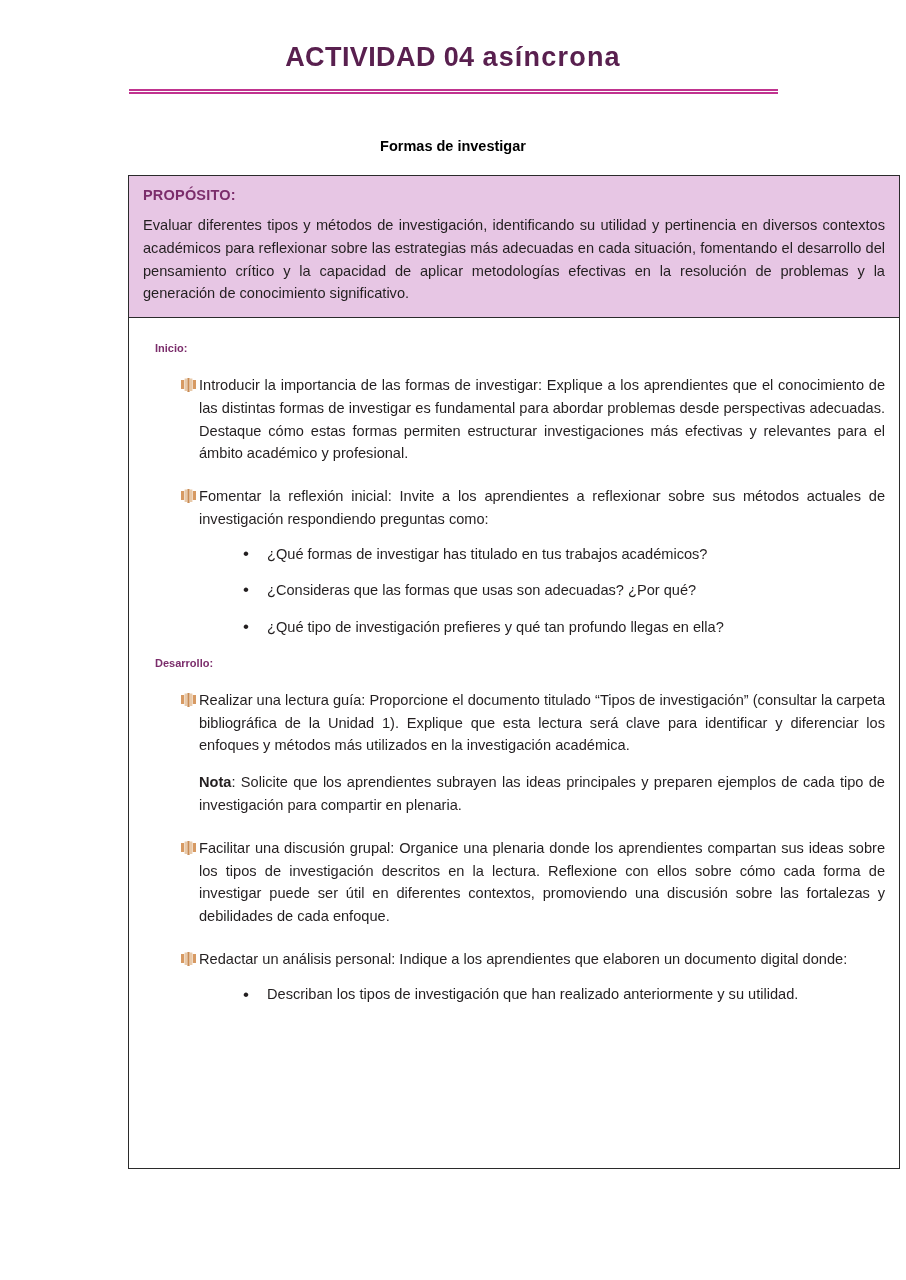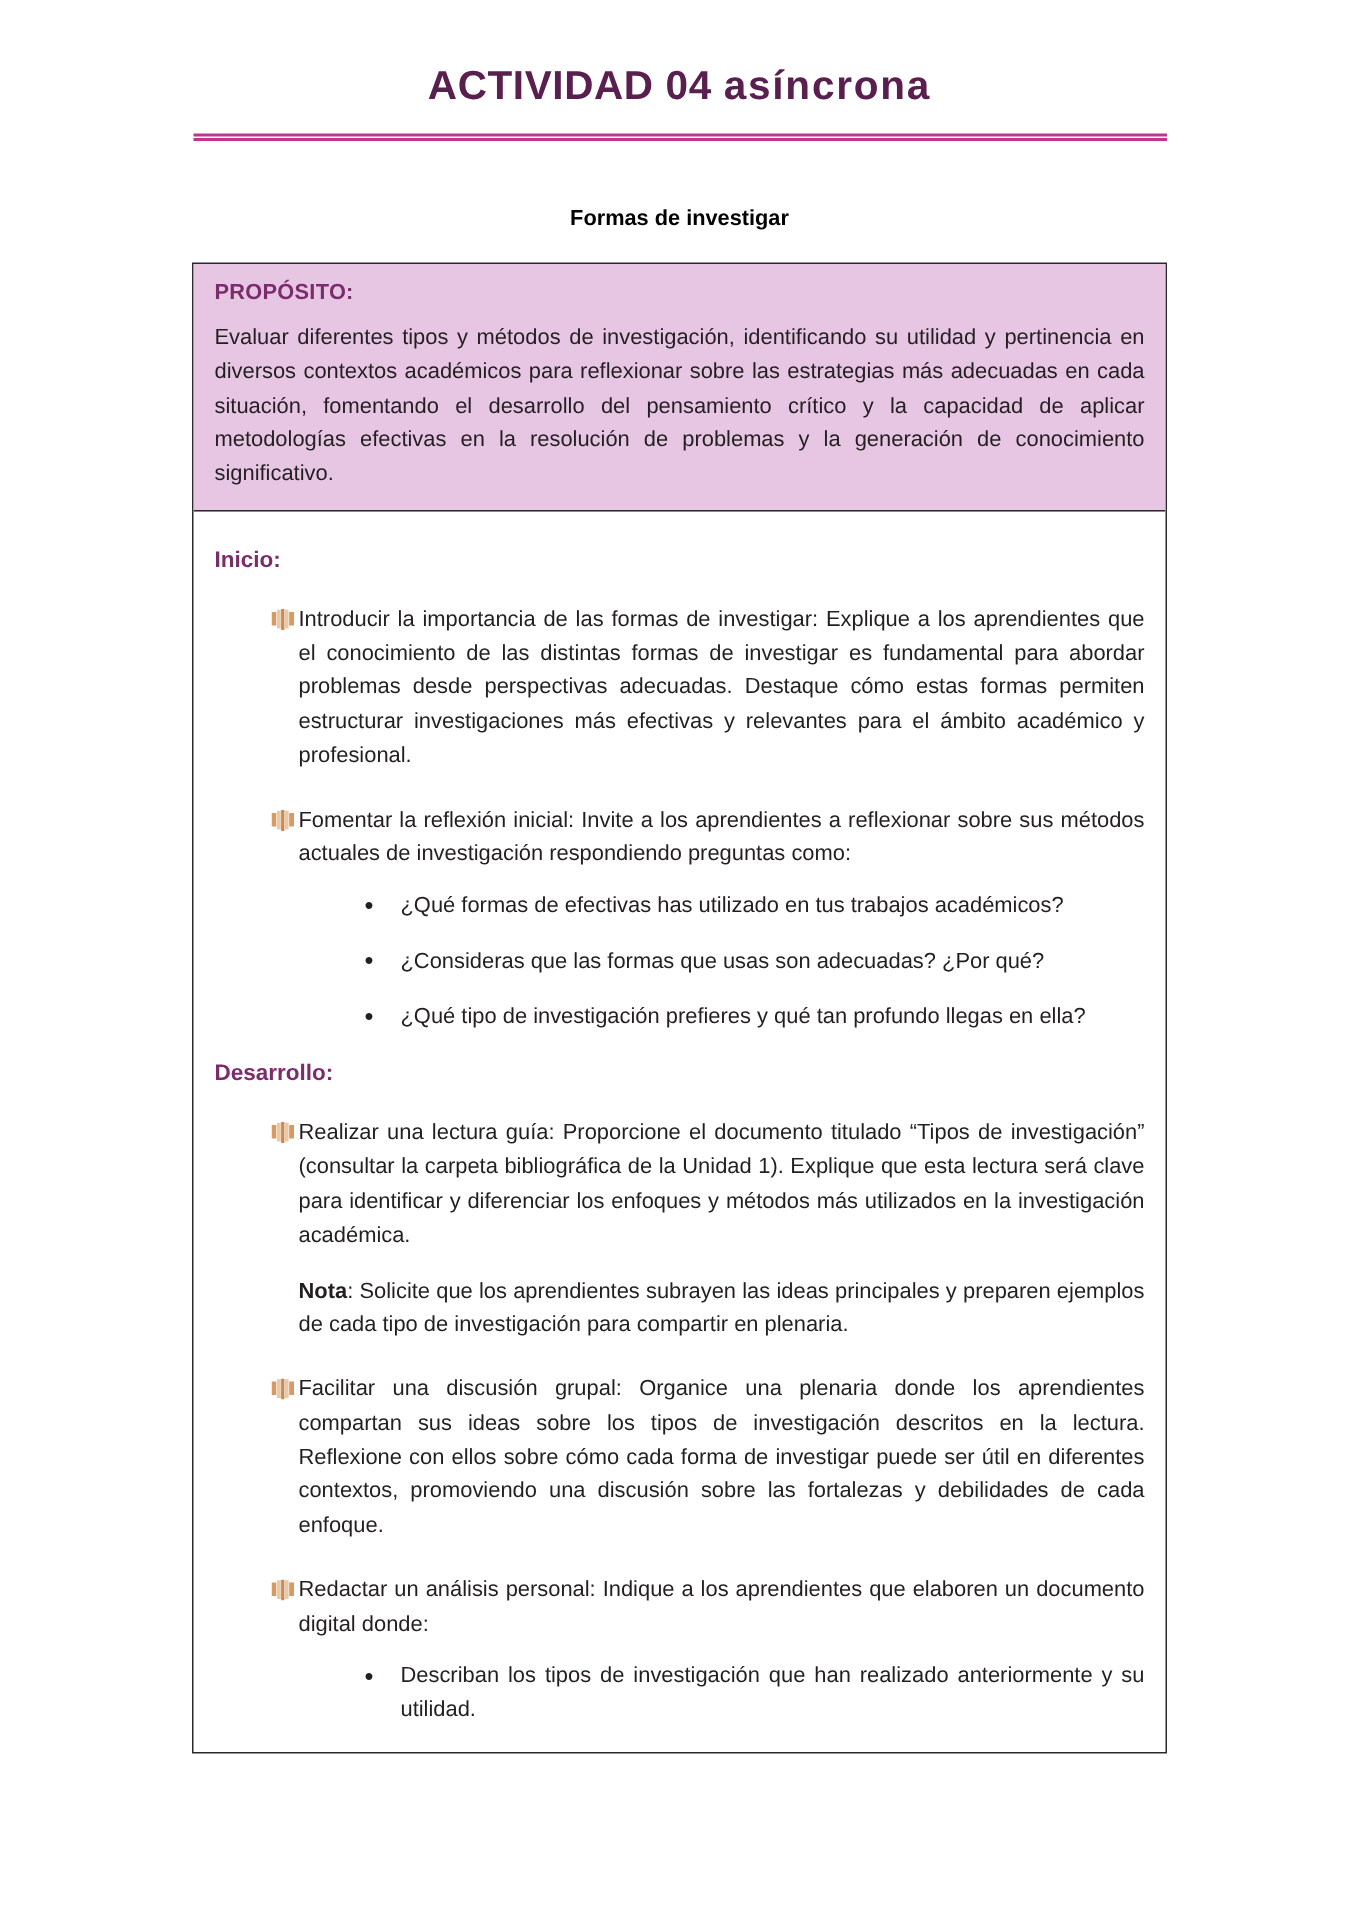--- a/index.html
+++ b/index.html
@@ -59,21 +59,21 @@
     margin: 0;
     padding-top: 44px;
     padding-bottom: 0;
   }
 
   
   .frame {
     position: absolute;
     left: 128px;
     top: 175px;
-    width: 650px;
+    width: 772px;
     box-sizing: border-box;
     border: 1.4px solid #2b2b2b;
     background: #ffffff;
     overflow: hidden;
     height: 994px;
   }
 
   .purpose-cell {
     background: #e7c6e4;
     border-bottom: 1.4px solid #2b2b2b;
@@ -98,24 +98,24 @@
     padding: 12px 14px 10px 14px;
   }
   .section-heading {
     font-size: 14.5px;
     font-weight: bold;
     color: #7b2d6b;
     margin: 0 0 12px 0;
     letter-spacing: 0.2px;
   }
   .sub-heading {
-    font-size: 15px;
+    font-size: 11px;
     font-weight: bold;
     color: #7b2d6b;
-    margin: 12px 0 4px 0;
+    margin: 12px 0 4px 12px;
   }
 
   
   .item {
     position: relative;
     padding-left: 56px;
     margin: 20px 0 12px 0;
     font-size: 14.6px;
     line-height: 1.56;
     text-align: justify;
@@ -207,21 +207,21 @@
           <rect x="0" y="2" width="3.2" height="9" fill="#d79a63"></rect>
           <rect x="3.6" y="0.5" width="2.6" height="12.5" fill="#e8c9a9"></rect>
           <rect x="6.4" y="0" width="2.2" height="14" fill="#c98b53"></rect>
           <rect x="8.8" y="0.5" width="2.6" height="12.5" fill="#e8c9a9"></rect>
           <rect x="11.8" y="2" width="3.2" height="9" fill="#d79a63"></rect>
         </svg>
         <span>Fomentar la reflexión inicial: Invite a los aprendientes a reflexionar sobre sus métodos actuales de investigación respondiendo preguntas como:</span>
       </div>
 
       <ul class="bullet-list">
-        <li>¿Qué formas de efectivas has utilizado en tus trabajos académicos?</li>
+        <li>¿Qué formas de investigar has titulado en tus trabajos académicos?</li>
         <li>¿Consideras que las formas que usas son adecuadas? ¿Por qué?</li>
         <li>¿Qué tipo de investigación prefieres y qué tan profundo llegas en ella?</li>
       </ul>
 
       <div class="sub-heading">Desarrollo:</div>
 
       <div class="item">
         <svg class="marker-icon" viewBox="0 0 15 14" xmlns="http://www.w3.org/2000/svg">
           <rect x="0" y="2" width="3.2" height="9" fill="#d79a63"></rect>
           <rect x="3.6" y="0.5" width="2.6" height="12.5" fill="#e8c9a9"></rect>

